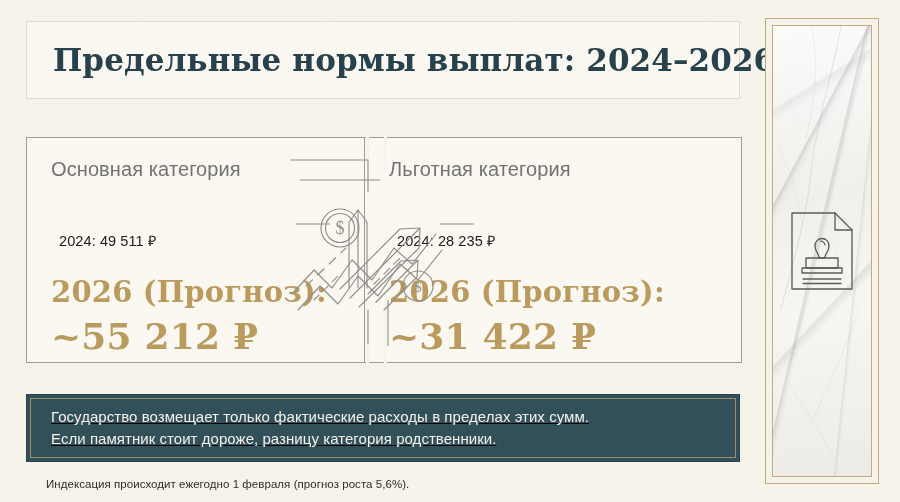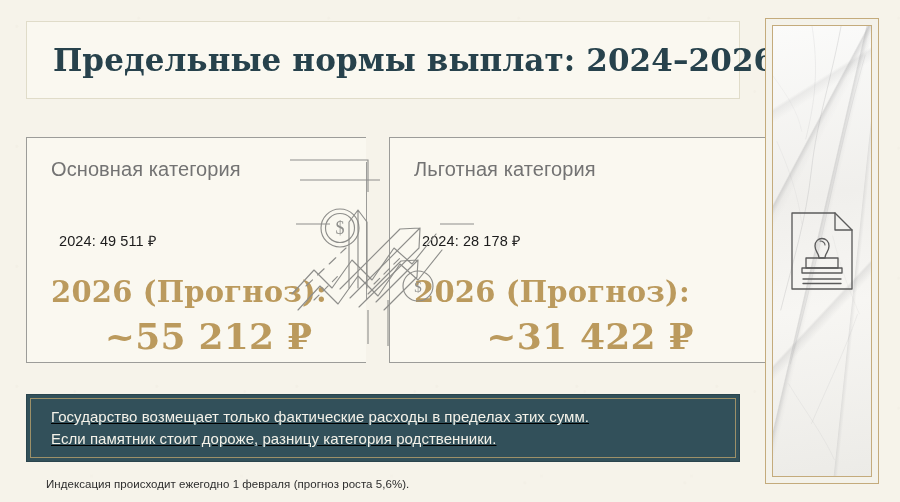--- a/index.html
+++ b/index.html
@@ -64,21 +64,21 @@
   
   .category-card {
     position: absolute;
     top: 137px;
     height: 226px;
     box-sizing: border-box;
     background: #faf8f0;
     border: 1px solid #9c9c99;
   }
   #card-basic  { left: 26px;  width: 341px; }
-  #card-benefit{ left: 389px; width: 378px; }
+  #card-benefit{ left: 364px; width: 378px; }
 
   
   .notch {
     position: absolute;
     background: #f6f3ea;
   }
   #notch-basic-top    { left: 366px; top: 136px; width: 3px; height: 26px; }
   #notch-basic-bot    { left: 366px; top: 300px; width: 3px; height: 64px; }
   #notch-benefit-top  { left: 384px; top: 136px; width: 3px; height: 30px; }
   #notch-benefit-bot  { left: 384px; top: 296px; width: 3px; height: 68px; }
@@ -101,21 +101,21 @@
   .card-forecast {
     margin: 0;
     padding: 15px 0 0 24px;
     font-family: "DejaVu Serif", "Liberation Serif", serif;
     font-weight: 700;
     font-size: 29px;
     line-height: 1.34;
     color: #bb9a5d;
     letter-spacing: .2px;
   }
-  .card-forecast .fc-amount { display: block; font-size: 36px; text-align: center; }
+  .card-forecast .fc-amount { display: block; font-size: 36px; }
 
   
   #card-connector {
     position: absolute;
     left: 290px;
     top: 132px;
     width: 190px;
     height: 240px;
     pointer-events: none;
   }
@@ -229,21 +229,21 @@
     <p class="card-head">Основная категория</p>
     <p class="card-current">2024: 49 511 ₽</p>
     <p class="card-forecast">
       <span>2026 (Прогноз):</span>
       <span class="fc-amount">~55 212 ₽</span>
     </p>
   </div>
 
   <div id="card-benefit" class="category-card">
     <p class="card-head">Льготная категория</p>
-    <p class="card-current">2024: 28 178 ₽</p>
+    <p class="card-current">2024: 28 235 ₽</p>
     <p class="card-forecast">
       <span>2026 (Прогноз):</span>
       <span class="fc-amount">~31 422 ₽</span>
     </p>
   </div>
 
   <div id="notch-basic-top" class="notch"></div>
   <div id="notch-basic-bot" class="notch"></div>
   <div id="notch-benefit-top" class="notch"></div>
   <div id="notch-benefit-bot" class="notch"></div>

